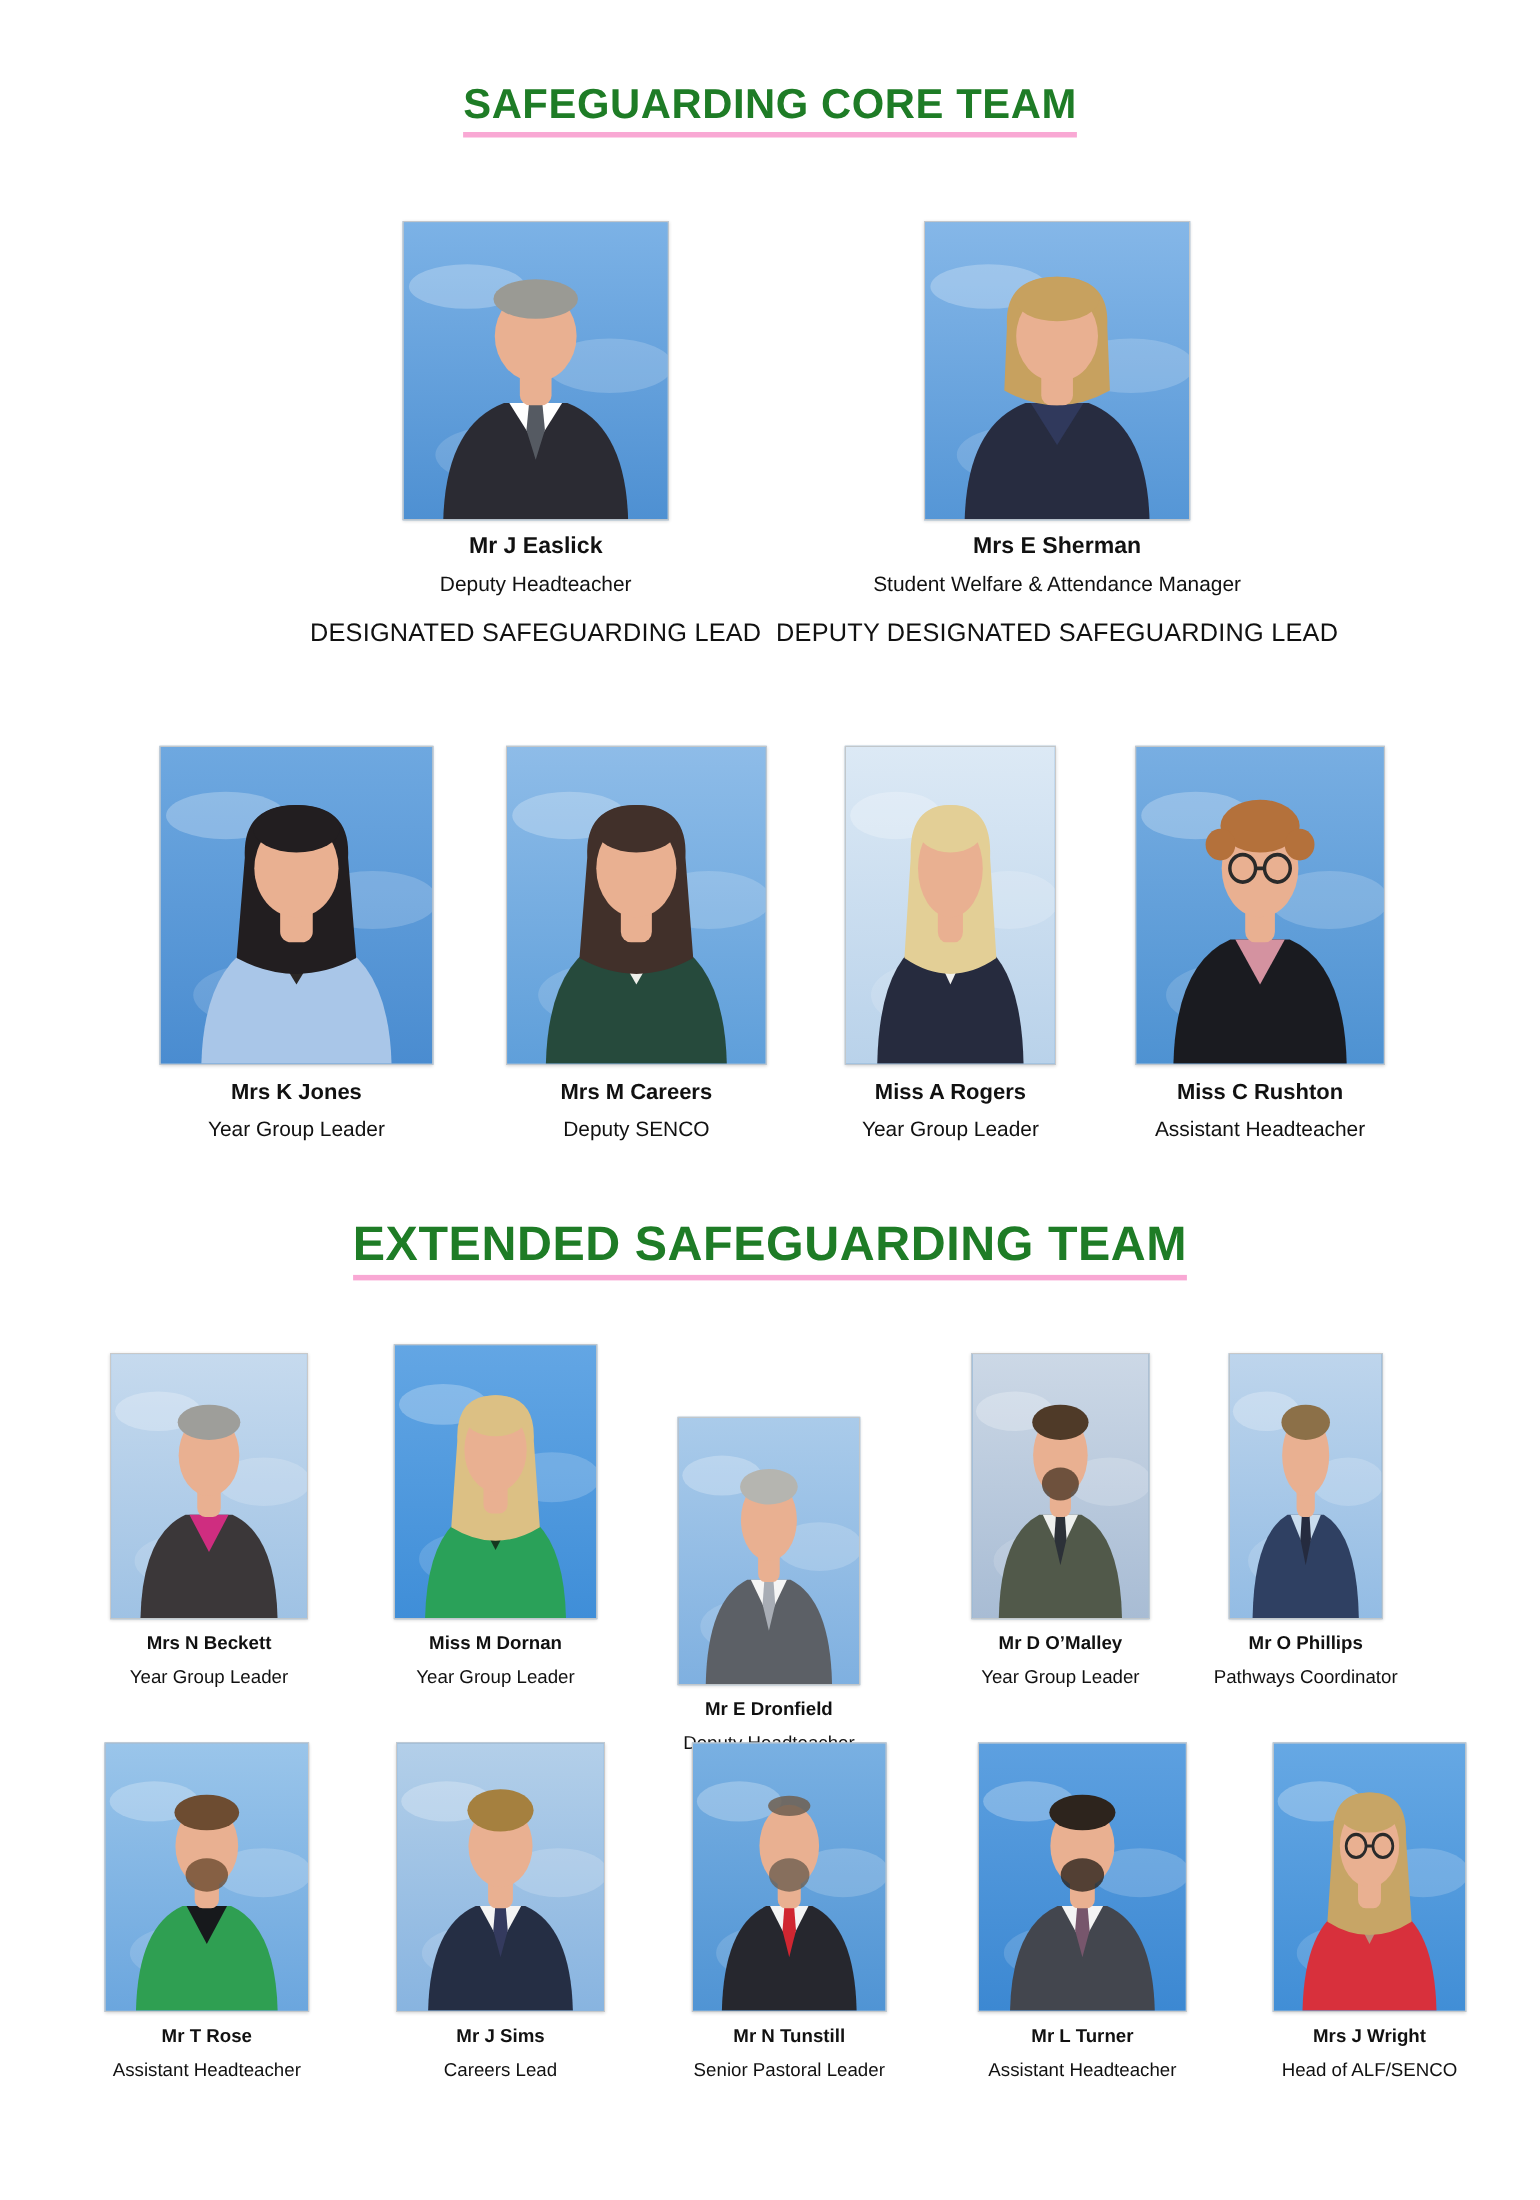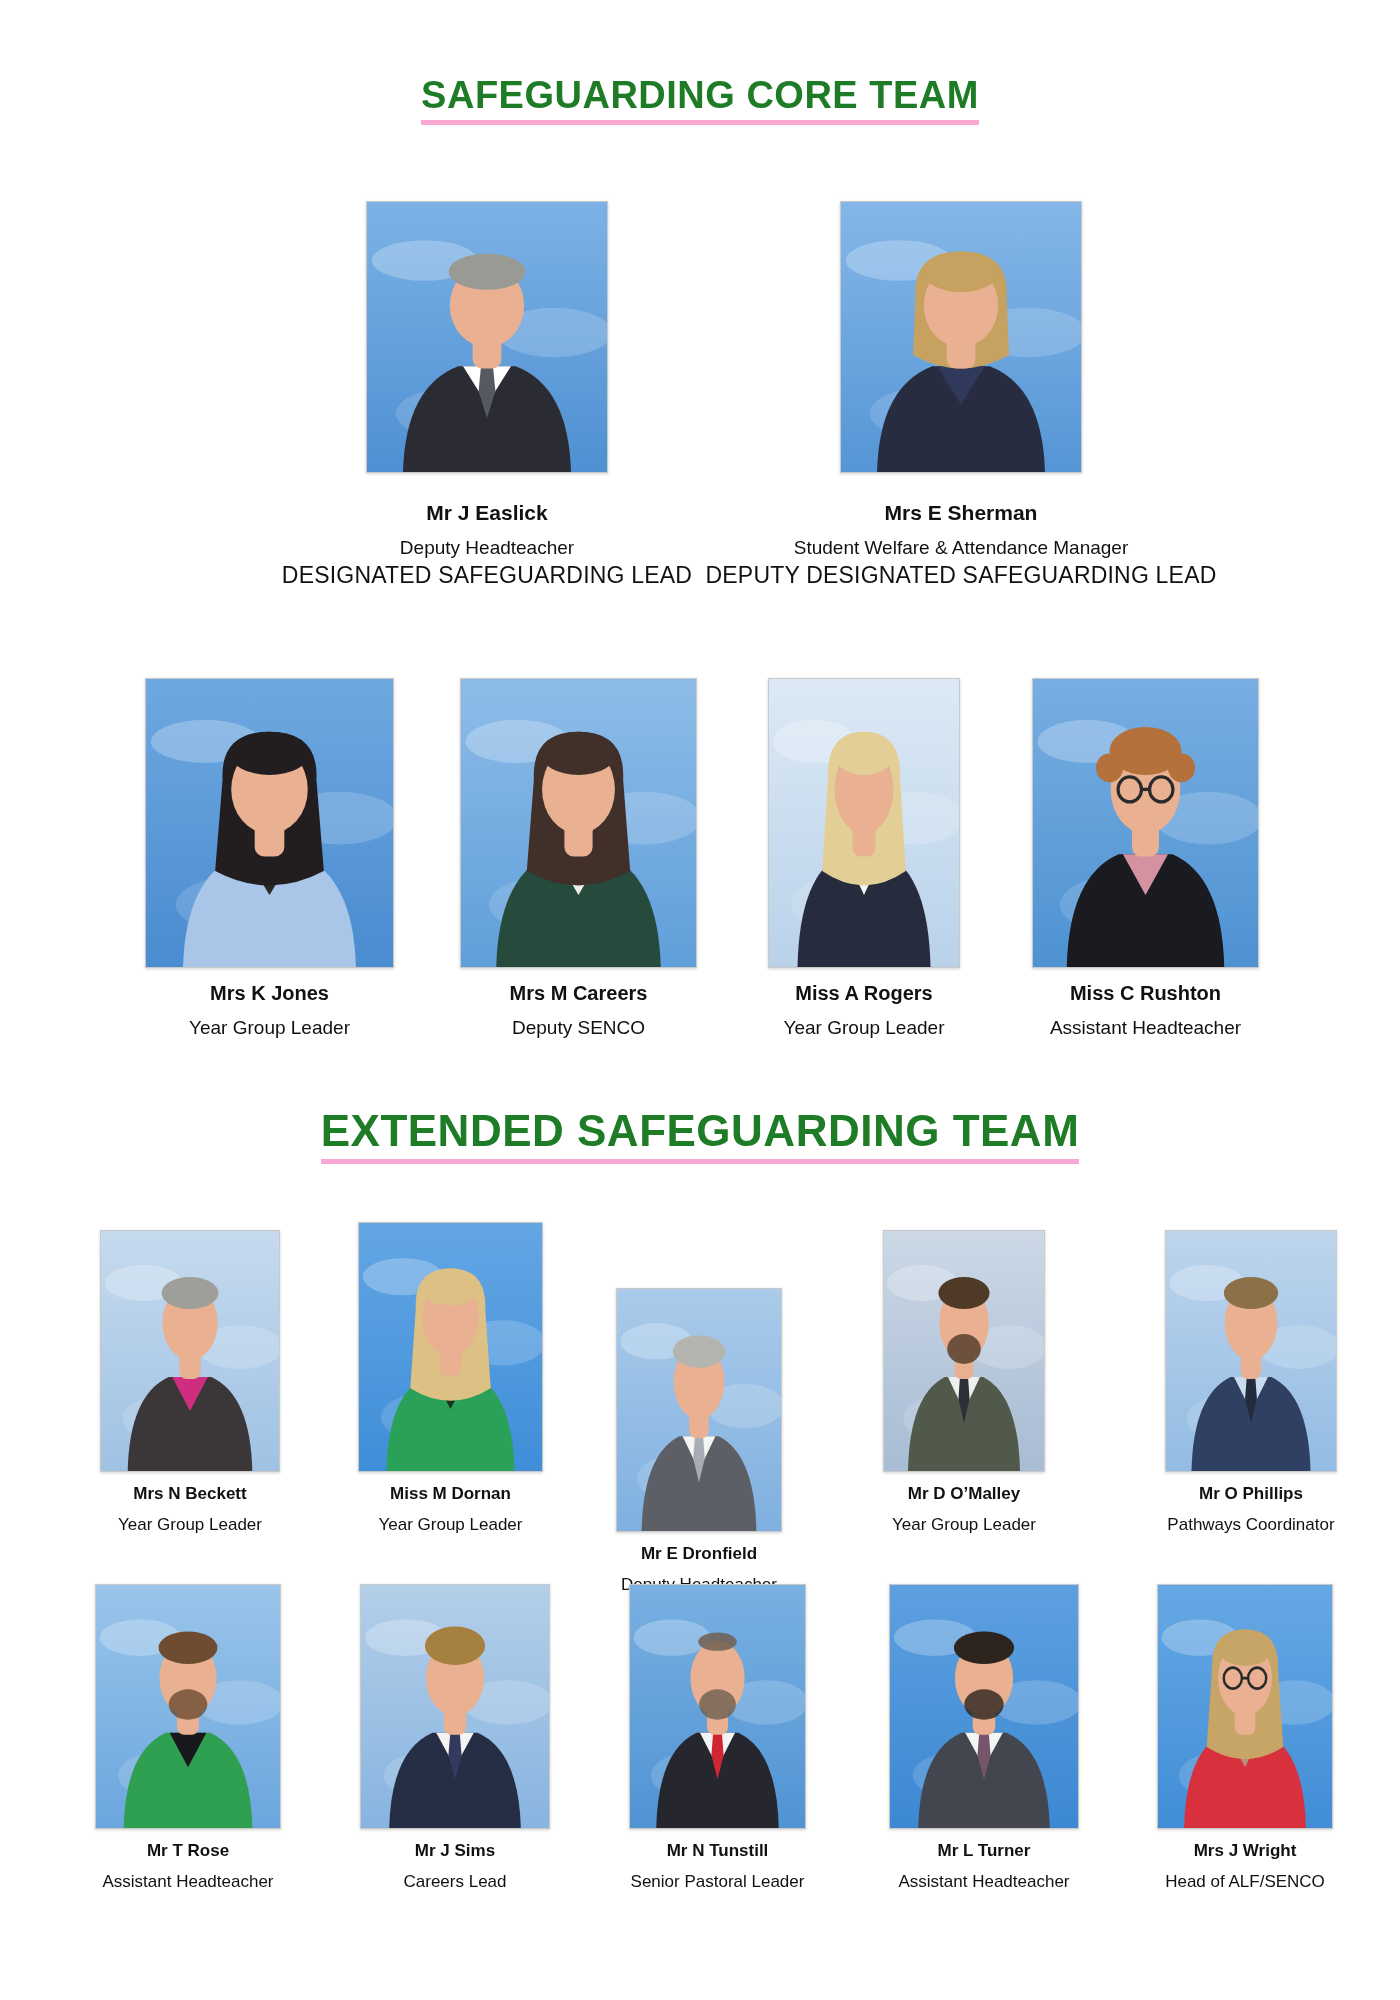--- a/index.html
+++ b/index.html
@@ -11,21 +11,21 @@
   .section-title .ttl{display:inline-block;border-bottom:5px solid #f9a8d4;padding-bottom:3px;letter-spacing:.5px;}
   #title-core{top:74px;font-size:38px;}
   #title-ext{top:1106px;font-size:44px;}
 
   .card{position:absolute;margin:0;padding:0;}
   .photo{width:100%;border:1px solid #c9c9c9;box-sizing:border-box;
     box-shadow:0 1px 3px rgba(0,0,0,.18);overflow:hidden;background:#7fb2e2;}
   .photo svg{display:block;}
   .nm,.rl,.badge{position:relative;left:50%;transform:translateX(-50%);width:max-content;white-space:nowrap;text-align:center;}
   .nm{font-weight:700;}
-  .row-a .nm{font-size:21px;margin-top:28px;}
+  .row-a .nm{font-size:21px;margin-top:12px;}
   .row-a .rl{font-size:19px;margin-top:12px;}
   .row-b .nm{font-size:20px;margin-top:14px;}
   .row-b .rl{font-size:19px;margin-top:12px;}
   .row-c .nm{font-size:17px;margin-top:12px;}
   .row-c .rl{font-size:17px;margin-top:11px;}
   .badge{position:absolute;font-size:23px;letter-spacing:.2px;transform:translateX(-50%);}
 </style>
 </head>
 <body>
 
@@ -299,21 +299,21 @@
           <ellipse cx="50" cy="46" rx="15.5" ry="18.5" fill="#e9b091"></ellipse>
           <ellipse cx="50" cy="59" rx="10.5" ry="7.5" fill="#4f3a28" opacity="0.8"></ellipse>
           <ellipse cx="50" cy="31" rx="16" ry="8" fill="#4f3a28"></ellipse>
         </svg>
       </div>
     <figcaption>
       <div class="nm">Mr D O’Malley</div>
       <div class="rl">Year Group Leader</div>
     </figcaption>
   </figure>
-  <figure class="card row-c" style="left:1165px;top:1230px;width:172px;">
+  <figure class="card row-c" style="left:1117px;top:1230px;width:140px;">
     <div class="photo" style="height:242px;">
         <svg viewBox="0 0 100 120" preserveAspectRatio="none" width="100%" height="100%">
           <defs>
             <linearGradient id="g10" x1="0" y1="0" x2="0" y2="1">
               <stop offset="0" stop-color="#bed5ec"></stop>
               <stop offset="1" stop-color="#93bce4"></stop>
             </linearGradient>
           </defs>
           <rect width="100" height="120" fill="url(#g10)"></rect>
           <ellipse cx="24" cy="26" rx="22" ry="9" fill="#fff" opacity="0.25"></ellipse>

